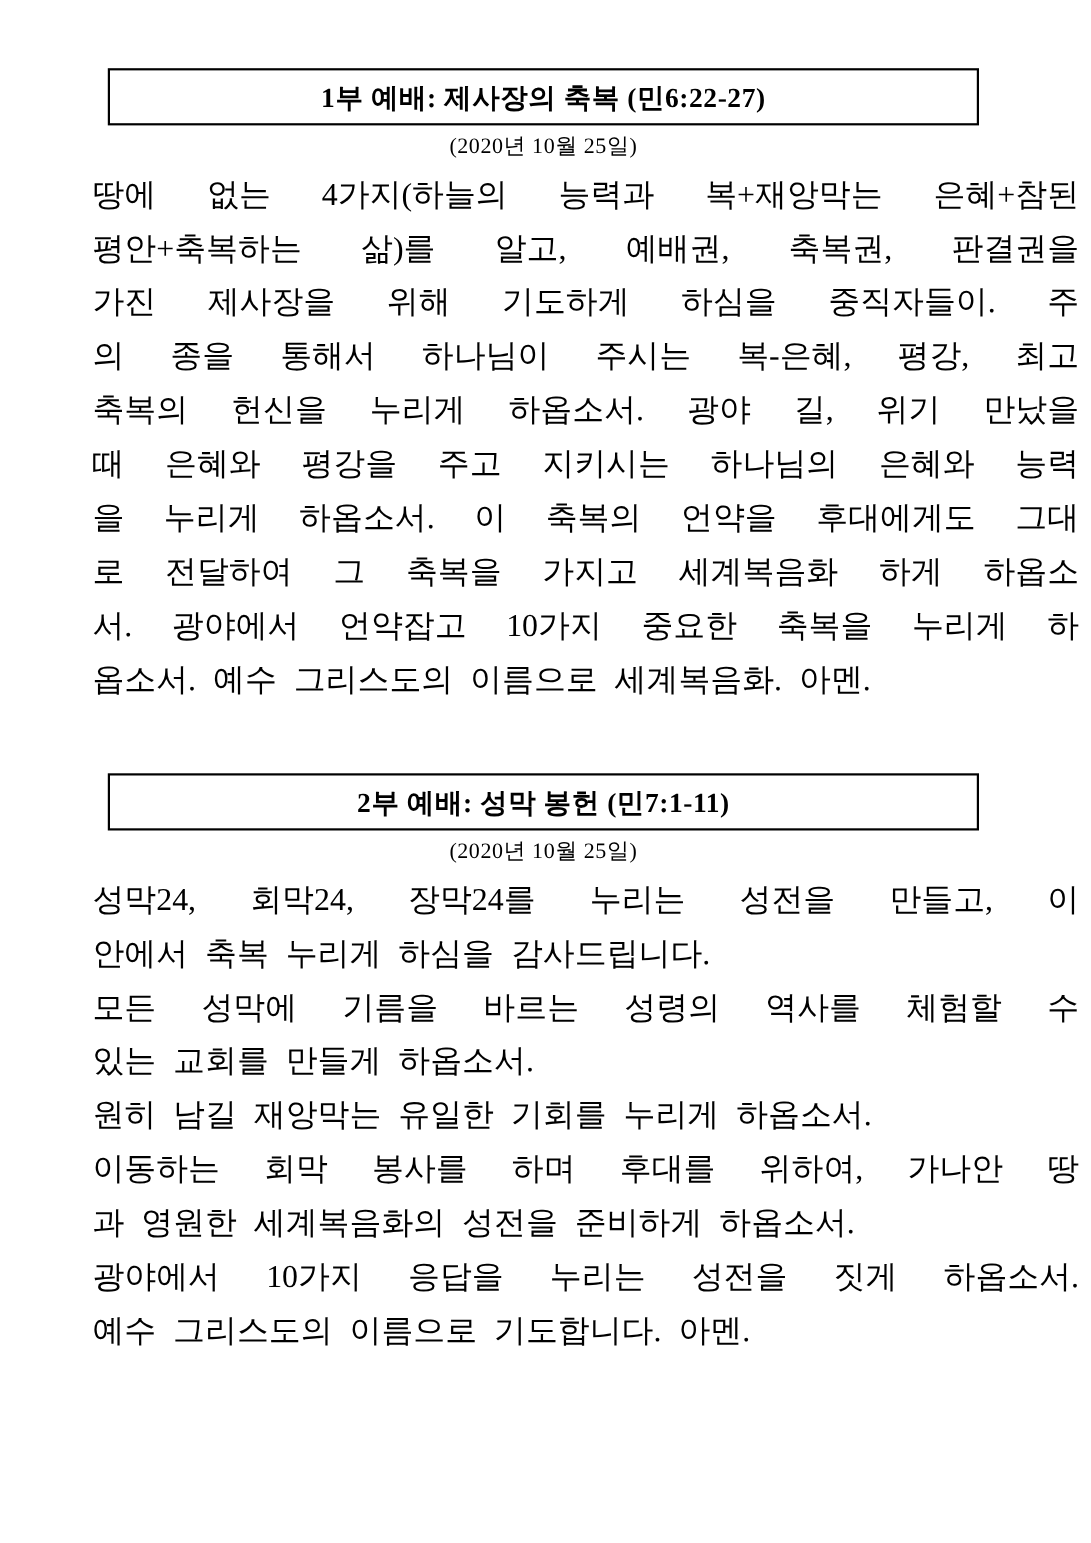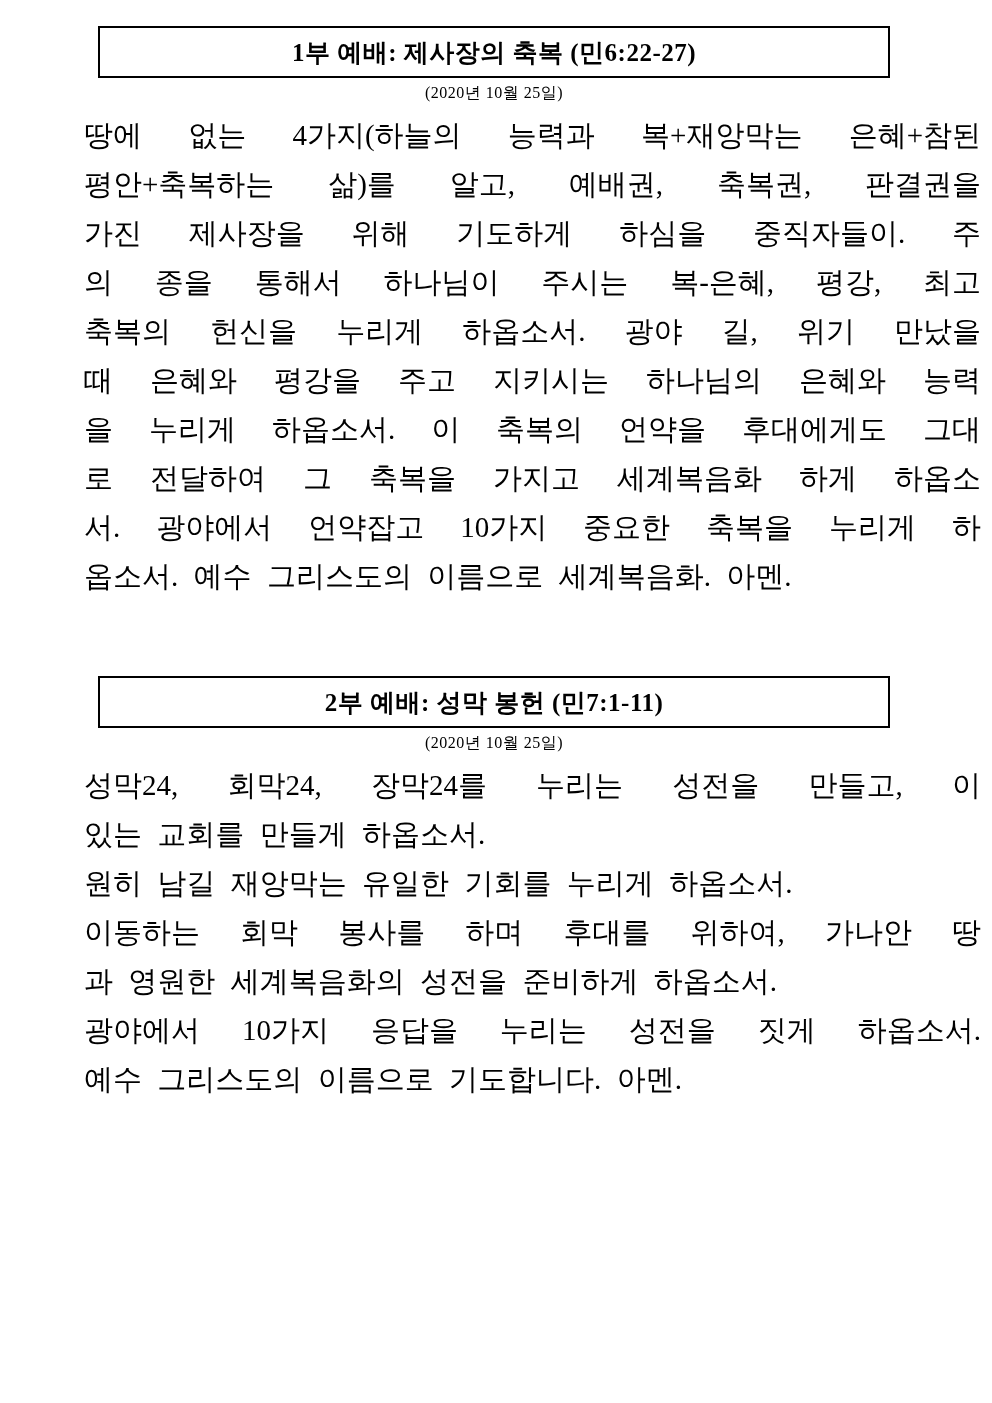--- a/index.html
+++ b/index.html
@@ -6,21 +6,21 @@
   html, body { background: #e8e8e8; }
   .page {
     position: relative;
     width: 992px;
     height: 1403px;
     margin: 0 auto;
     background: #ffffff;
     color: #000000;
     font-family: "Liberation Serif", "DejaVu Serif", serif;
     overflow: hidden;
-    padding-top: 26px;
+    padding-top: 62px;
   }
   .title-box {
     margin-left: 98px;
     width: 792px;
     height: 52px;
     border: 2px solid #000000;
     display: flex;
     align-items: center;
     justify-content: center;
   }
@@ -28,40 +28,40 @@
     font-size: 25px;
     font-weight: bold;
     letter-spacing: 0.5px;
     white-space: nowrap;
   }
   .date-line {
     margin-left: 98px;
     width: 792px;
     margin-top: 5px;
     text-align: center;
-    font-size: 16px;
+    font-size: 20px;
     letter-spacing: 0.5px;
   }
   .body-text {
     margin-left: 84px;
     width: 897px;
     margin-top: 7px;
   }
   .text-line {
     font-size: 29px;
     line-height: 49px;
     word-spacing: 0.28em;
     white-space: nowrap;
   }
   .text-line.justified {
     white-space: normal;
     text-align: justify;
     text-align-last: justify;
   }
-  .section-2 { margin-top: 75px; }
+  .section-2 { margin-top: 60px; }
 </style>
 </head>
 <body>
 
 <div class="page">
 
   <section class="section-1">
     <div class="title-box">
       <h1>1부 예배: 제사장의 축복 (민6:22-27)</h1>
     </div>
@@ -80,20 +80,22 @@
       </div>
   </section>
 
   <section class="section-2">
     <div class="title-box">
       <h1>2부 예배: 성막 봉헌 (민7:1-11)</h1>
     </div>
     <div class="date-line">(2020년 10월 25일)</div>
     <div class="body-text">
         <div class="text-line justified">성막24, 회막24, 장막24를 누리는 성전을 만들고, 이</div>
+        <div class="text-line">안에서 축복 누리게 하심을 감사드립니다.</div>
+        <div class="text-line justified">모든 성막에 기름을 바르는 성령의 역사를 체험할 수</div>
         <div class="text-line">있는 교회를 만들게 하옵소서.</div>
         <div class="text-line">원히 남길 재앙막는 유일한 기회를 누리게 하옵소서.</div>
         <div class="text-line justified">이동하는 회막 봉사를 하며 후대를 위하여, 가나안 땅</div>
         <div class="text-line">과 영원한 세계복음화의 성전을 준비하게 하옵소서.</div>
         <div class="text-line justified">광야에서 10가지 응답을 누리는 성전을 짓게 하옵소서.</div>
         <div class="text-line">예수 그리스도의 이름으로 기도합니다. 아멘.</div>
       </div>
   </section>
 
 </div>

